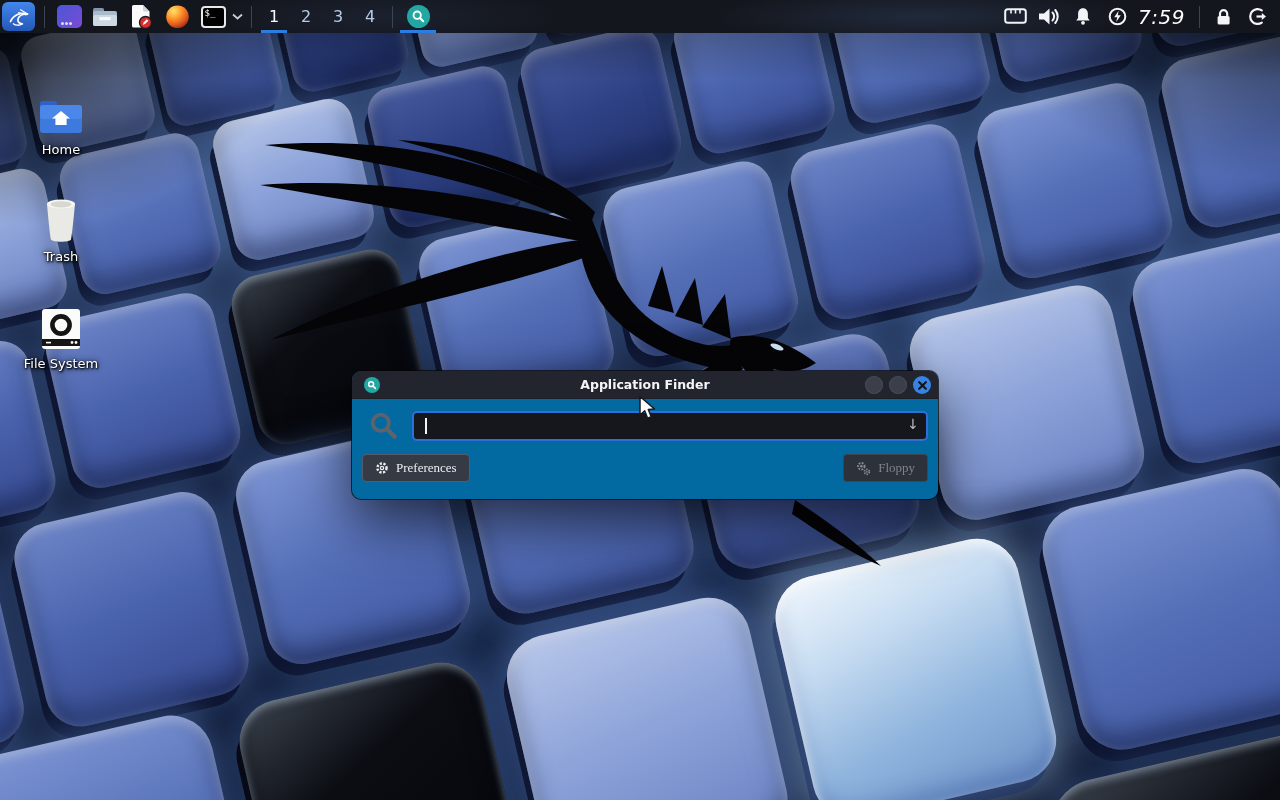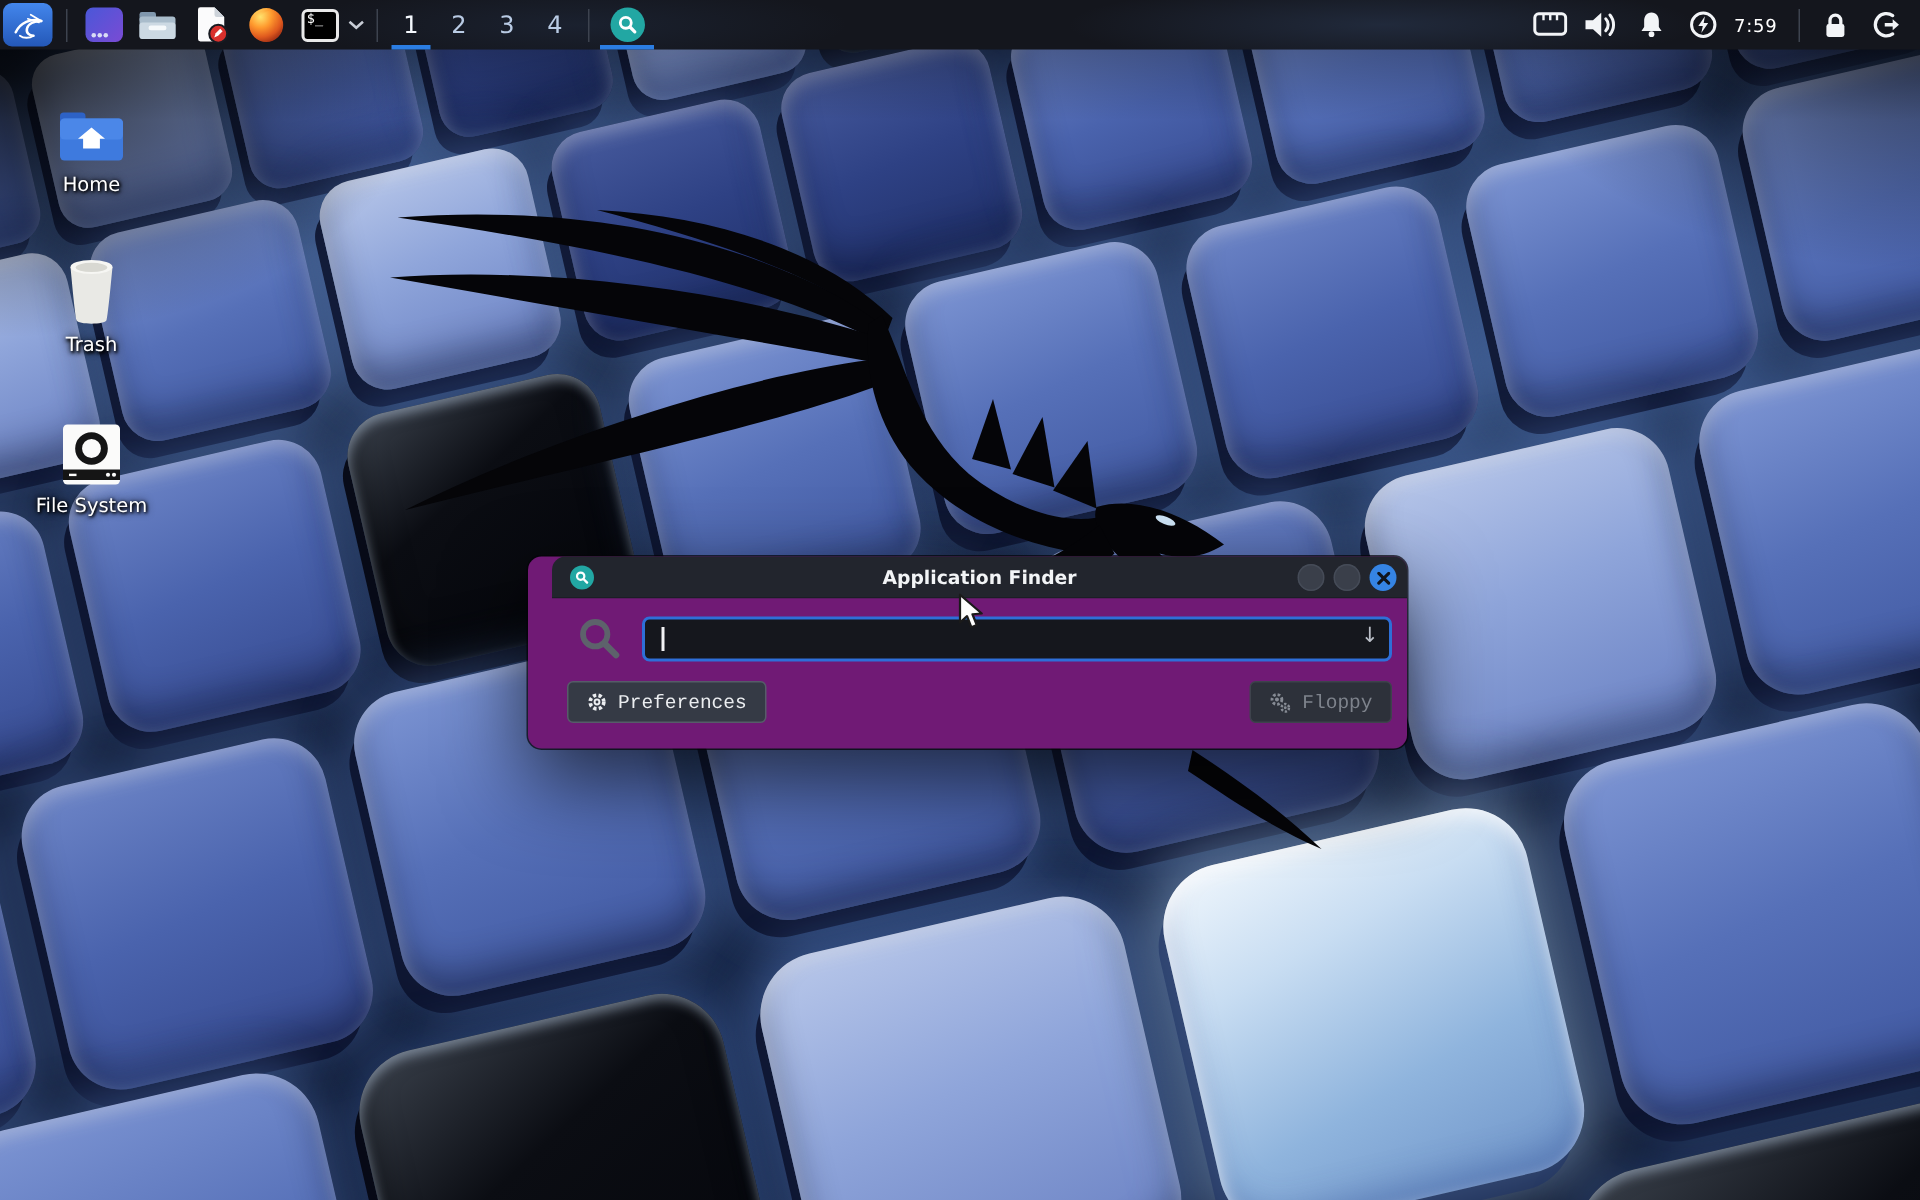--- a/index.html
+++ b/index.html
@@ -64,53 +64,53 @@
   .ws-num.active::after { content:""; position:absolute; left:3px; right:3px; bottom:0; height:3px;
     background:#2b7de2; }
   .task-ico { width:38px; height:100%; display:flex; align-items:center; justify-content:center;
     position:relative; }
   .task-ico.active::after { content:""; position:absolute; left:1px; right:1px; bottom:0; height:3px;
     background:#2b7de2; }
   .teal-circ { border-radius:50%; background:#22a7a3; display:flex; align-items:center;
     justify-content:center; }
   .p-right { margin-left:auto; display:flex; align-items:center; height:100%; padding-right:6px; }
   .stat { width:30px; height:30px; display:flex; align-items:center; justify-content:center; margin:0 2px; }
-  .clock { font-size:12px; color:#fff; margin:0 8px 0 4px; letter-spacing:.5px; }
+  .clock { font-size:20px; color:#fff; margin:0 8px 0 4px; letter-spacing:.5px;font-style:italic; }
 
   
   .dicons { position:absolute; left:12px; top:50px; z-index:10; }
-  .dicon { width:98px; height:107px; display:flex; flex-direction:column; align-items:center; }
+  .dicon { width:98px; height:107px; display:flex; flex-direction:column; align-items:center;justify-content:flex-end; }
   .dicon .art { height:60px; display:flex; align-items:flex-end; justify-content:center; }
   .dicon .lbl { margin-top:6px; font-size:13px; color:#fff;
     text-shadow:0 1px 3px #000, 0 0 6px rgba(0,0,0,.9), 1px 1px 2px #000; white-space:nowrap; }
 
   
   .finder { position:absolute; left:352px; top:371px; width:586px; height:128px; z-index:30;
-    background:#701a75; border-radius:9px;
-    box-shadow:0 20px 55px rgba(0,0,0,.65), 0 0 0 1px rgba(5,6,10,.7);padding-left:16px; }
+    background:#0369a1; border-radius:9px;
+    box-shadow:0 20px 55px rgba(0,0,0,.65), 0 0 0 1px rgba(5,6,10,.7); }
   .f-title { height:28px; background:#22252d; border-radius:9px 9px 0 0; position:relative;
     display:flex; align-items:center; border-bottom:1px solid #1b1e25; }
   .f-title .t-ico { position:absolute; left:12px; top:6px; }
   .f-title .t-txt { width:100%; text-align:center; font-size:12.5px; font-weight:bold; color:#f2f4f6; }
   .f-btns { position:absolute; right:7px; top:5px; display:flex; gap:6px; }
   .f-circ { width:18px; height:18px; border-radius:50%; background:#3a3f4a;
     box-shadow:inset 0 0 0 1px #454b57; display:flex; align-items:center; justify-content:center; }
   .f-circ.close { background:#3584e4; box-shadow:none; }
   .f-body { padding:11px 10px 10px; }
   .f-row1 { display:flex; align-items:center; }
   .big-mag { margin:0 12px 0 6px; flex:0 0 auto; display:flex; }
   .inp-wrap { position:relative; flex:1; height:30px; }
   .inp-wrap input { width:100%; height:100%; background:#15171d; border:2px solid #2e6fd8;
     border-radius:5px; color:#fff; font-size:13px; padding:0 28px 0 12px; outline:none;
     font-family:inherit; }
   .caret { position:absolute; left:13px; top:7px; width:1.5px; height:16px; background:#f1f2f4; }
   .inp-arrow { position:absolute; right:9px; top:5px; font-size:14px; color:#b9bec7; }
   .f-row2 { margin-top:12px; display:flex; justify-content:space-between; }
   .btn { height:28px; border-radius:4px; font-size:13px; display:flex; align-items:center;
-    gap:7px; padding:0 12px; font-family:Liberation Mono, monospace; }
+    gap:7px; padding:0 12px; font-family:Liberation Serif, serif; }
   .btn-pref { background:#353a45; border:1px solid #565c69; color:#eceef1; }
   .btn-launch { background:#2d313a; border:1px solid #3e434c; color:#7e838c; }
 
   .cursor { position:absolute; left:636px; top:395px; z-index:60; }
 </style>
 </head>
 <body>
 
 <div class="wallpaper">
   <div class="cube-field" id="cubeField">

